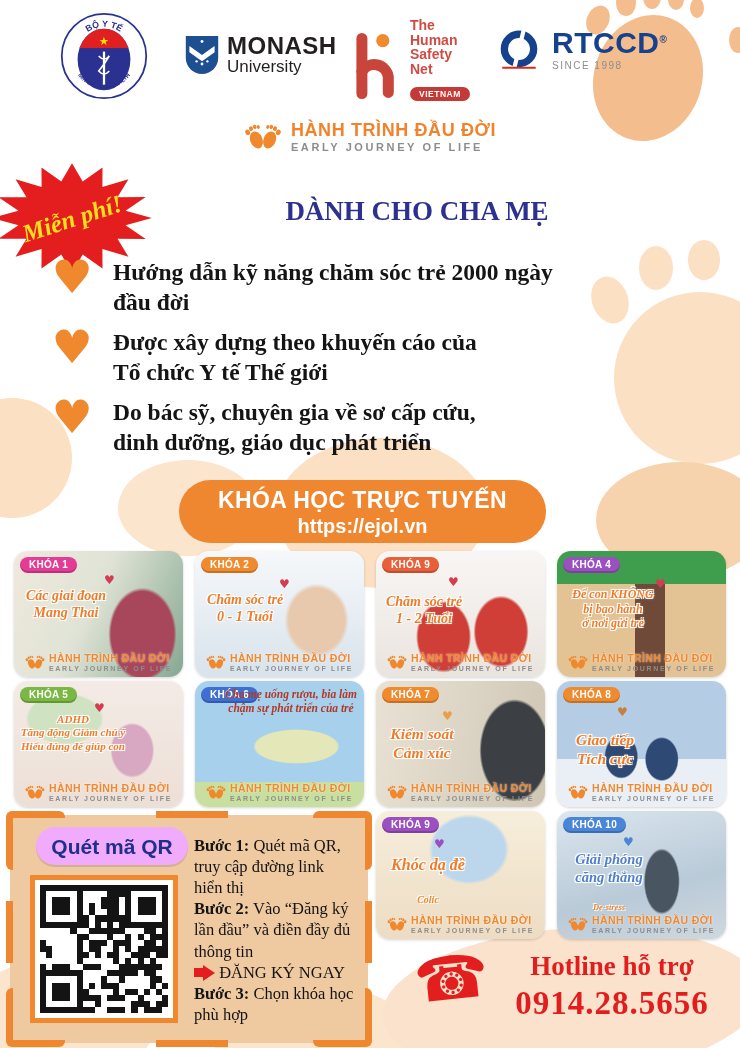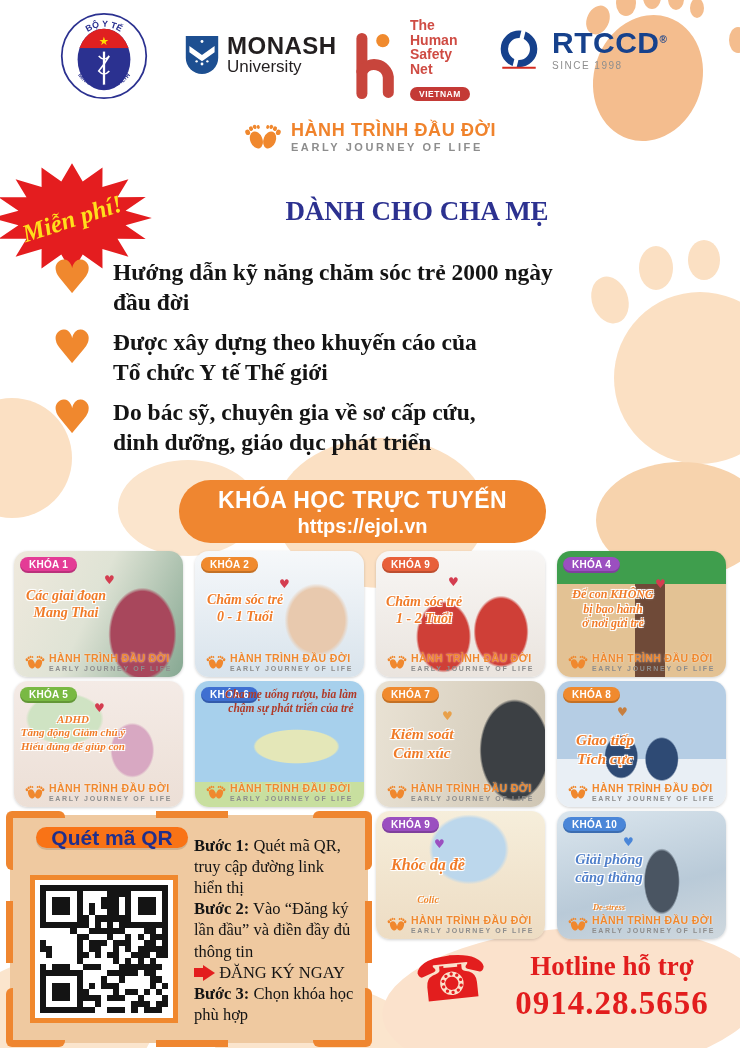--- a/index.html
+++ b/index.html
@@ -107,21 +107,21 @@
   .qrbox{left:10px;top:815px;width:358px;height:228px;background:#efc9a0;border-radius:6px;}
   .br-c{position:absolute;width:52px;height:52px;border:7px solid #ef8630;border-radius:6px;}
   .c-tl{top:-4px;left:-4px;border-right:none;border-bottom:none;}
   .c-tr{top:-4px;right:-4px;border-left:none;border-bottom:none;}
   .c-bl{bottom:-4px;left:-4px;border-right:none;border-top:none;}
   .c-br{bottom:-4px;right:-4px;border-left:none;border-top:none;}
   .br-h{position:absolute;height:7px;width:72px;background:#ef8630;}
   .h-t{top:-4px;left:146px;} .h-b{bottom:-4px;left:146px;}
   .br-v{position:absolute;width:7px;height:62px;background:#ef8630;}
   .v-l{left:-4px;top:86px;} .v-r{right:-4px;top:86px;}
-  .qr-head{position:absolute;left:26px;top:12px;width:152px;height:21px;background:#f97316;border-radius:19px;
+  .qr-head{position:absolute;left:26px;top:12px;width:152px;height:38px;background:#f0abfc;border-radius:19px;
            display:flex;align-items:center;justify-content:center;box-shadow:0 2px 0 rgba(0,0,0,.12);
            font:700 21px/1 "Liberation Sans",sans-serif;color:#202f8c;}
   .qr-code{position:absolute;left:20px;top:60px;width:148px;height:148px;background:#fff;
            border:5px solid #f0882e;box-sizing:border-box;padding:5px;cursor:pointer;}
   .qr-grid{display:grid;grid-template-columns:repeat(21,1fr);grid-template-rows:repeat(21,1fr);
            width:100%;height:100%;}
   .qm{background:#fff;} .qm.d{background:#141414;}
   .steps{position:absolute;left:184px;top:20px;right:12px;
          font:400 16.5px/1.28 "Liberation Serif",serif;color:#141414;}
   .steps p{margin:0;}

